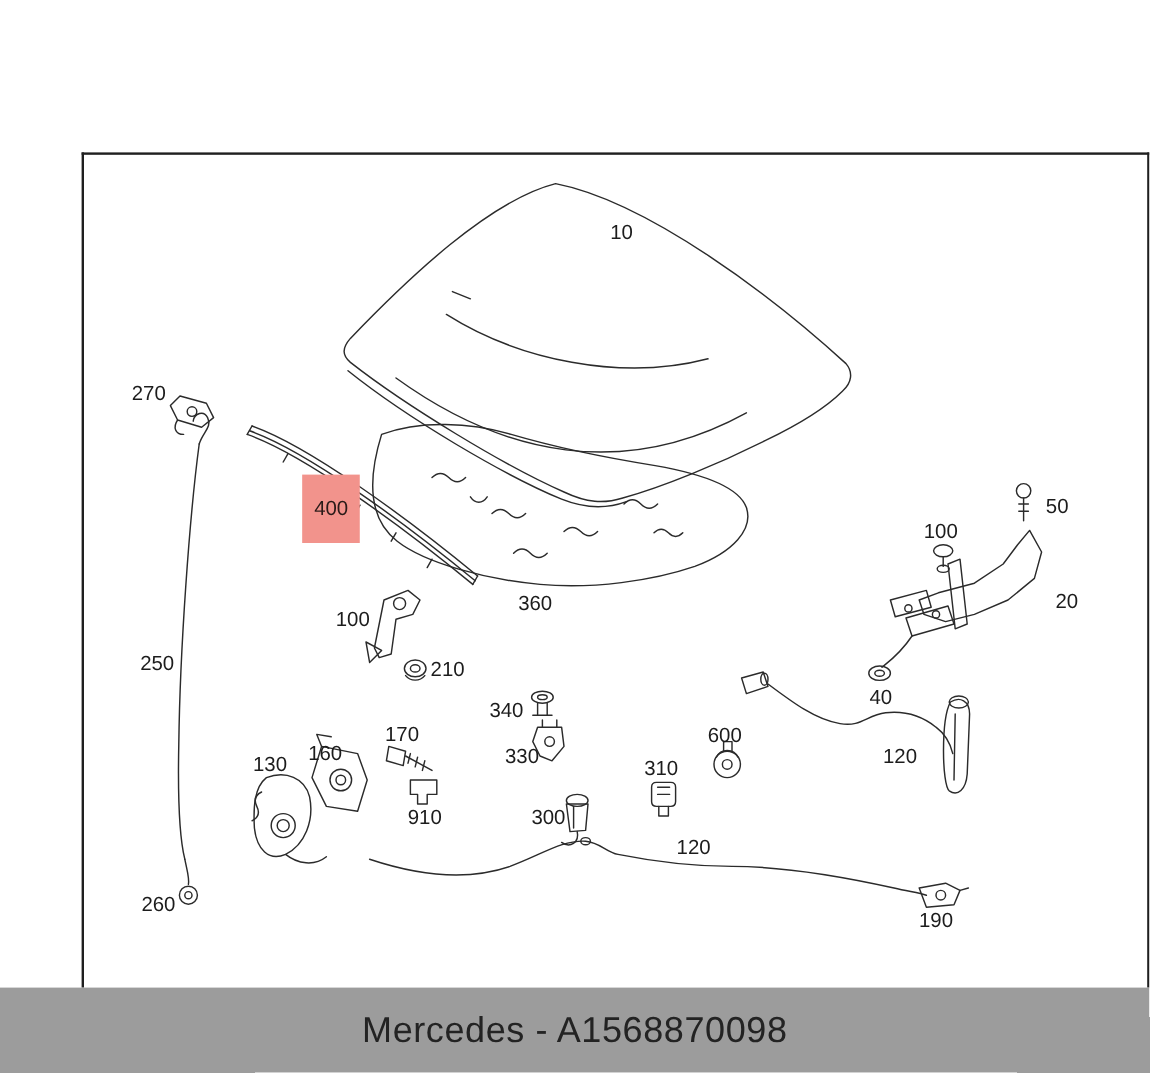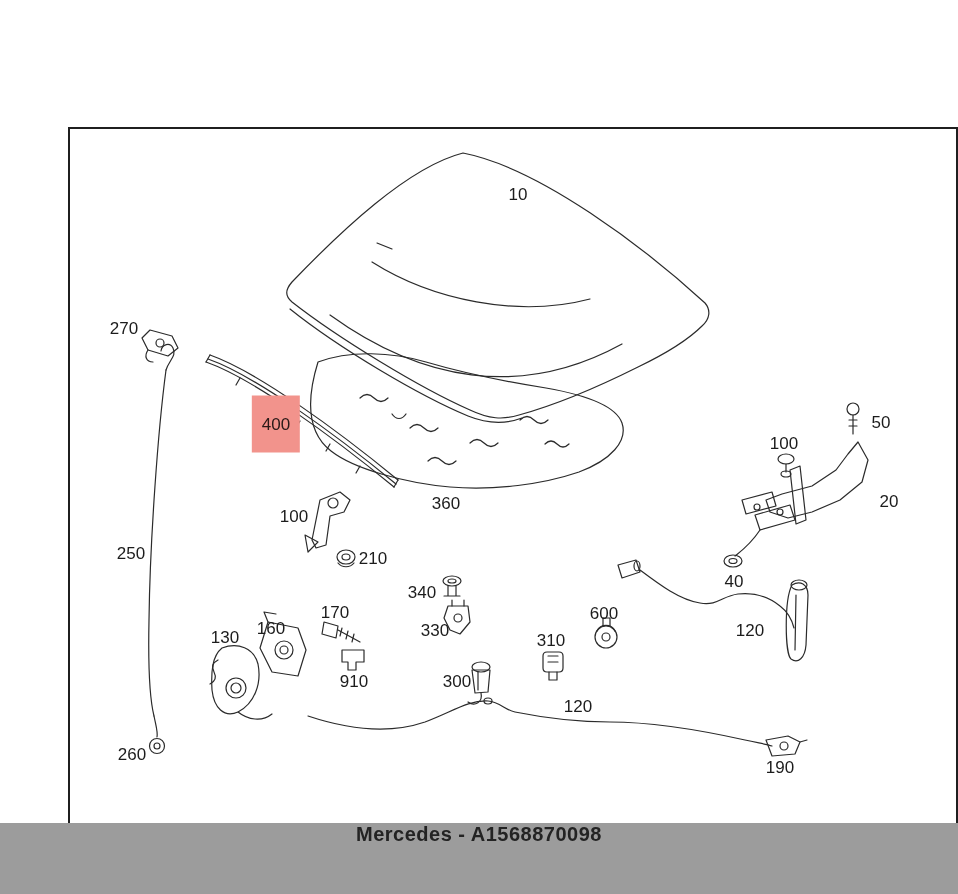--- a/index.html
+++ b/index.html
@@ -28,22 +28,22 @@
     position:absolute; transform:translate(-50%,-50%);
     font-size:17px; color:#1c1c1c; white-space:nowrap; line-height:1;
   }
   .part-label.highlight {
     background:var(--highlight-bg, #f2938c);
     padding:20px 10px; color:#2a1a18;margin-left:48px;
   }
   .footer {
     position:absolute; left:0; right:0; bottom:0; height:71px;
     background:var(--footer-bg, #9c9c9c);
-    display:flex; justify-content:center; gap:62px;
-    font-size:20px; color:#232323; letter-spacing:0.5px;font-weight:bold;
+    display:flex; align-items:center; justify-content:center; gap:62px;
+    font-size:30px; color:#232323; letter-spacing:0.5px;
   }
 </style>
 </head>
 <body>
 
 <div class="page">
 
   <div class="frame"></div>
 
   <svg class="diagram-svg" viewBox="0 0 958 894" aria-hidden="true">

